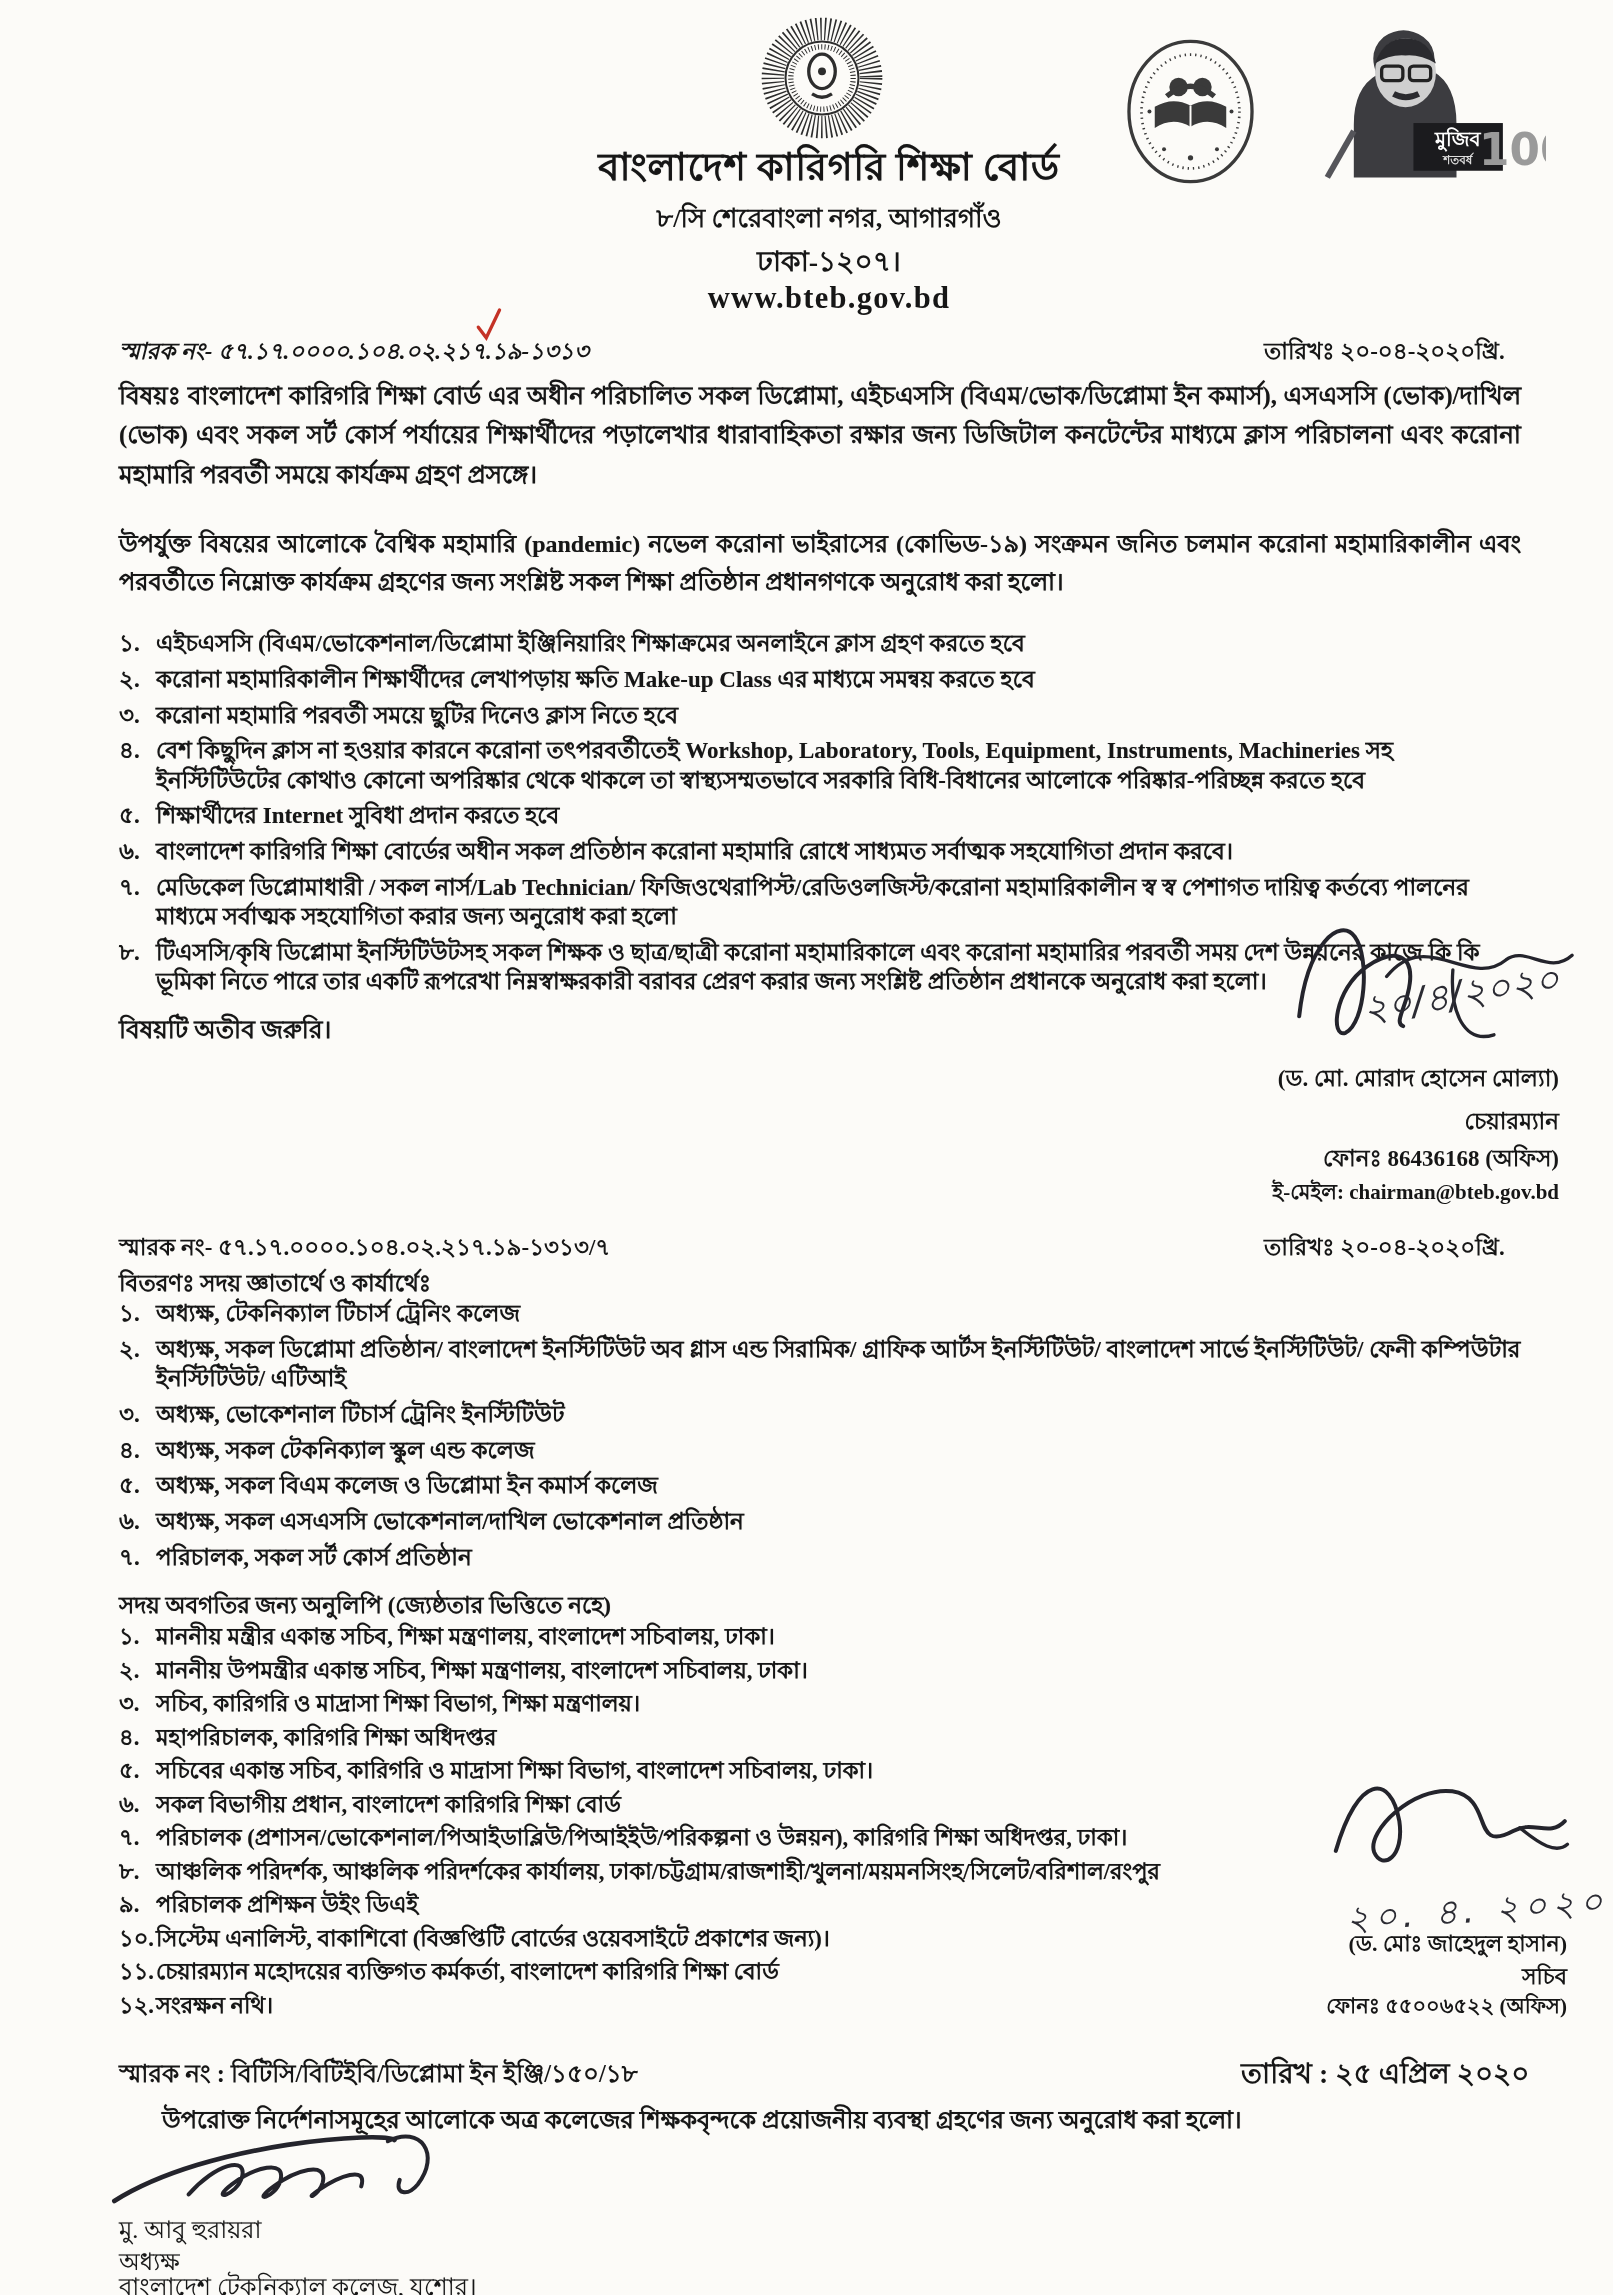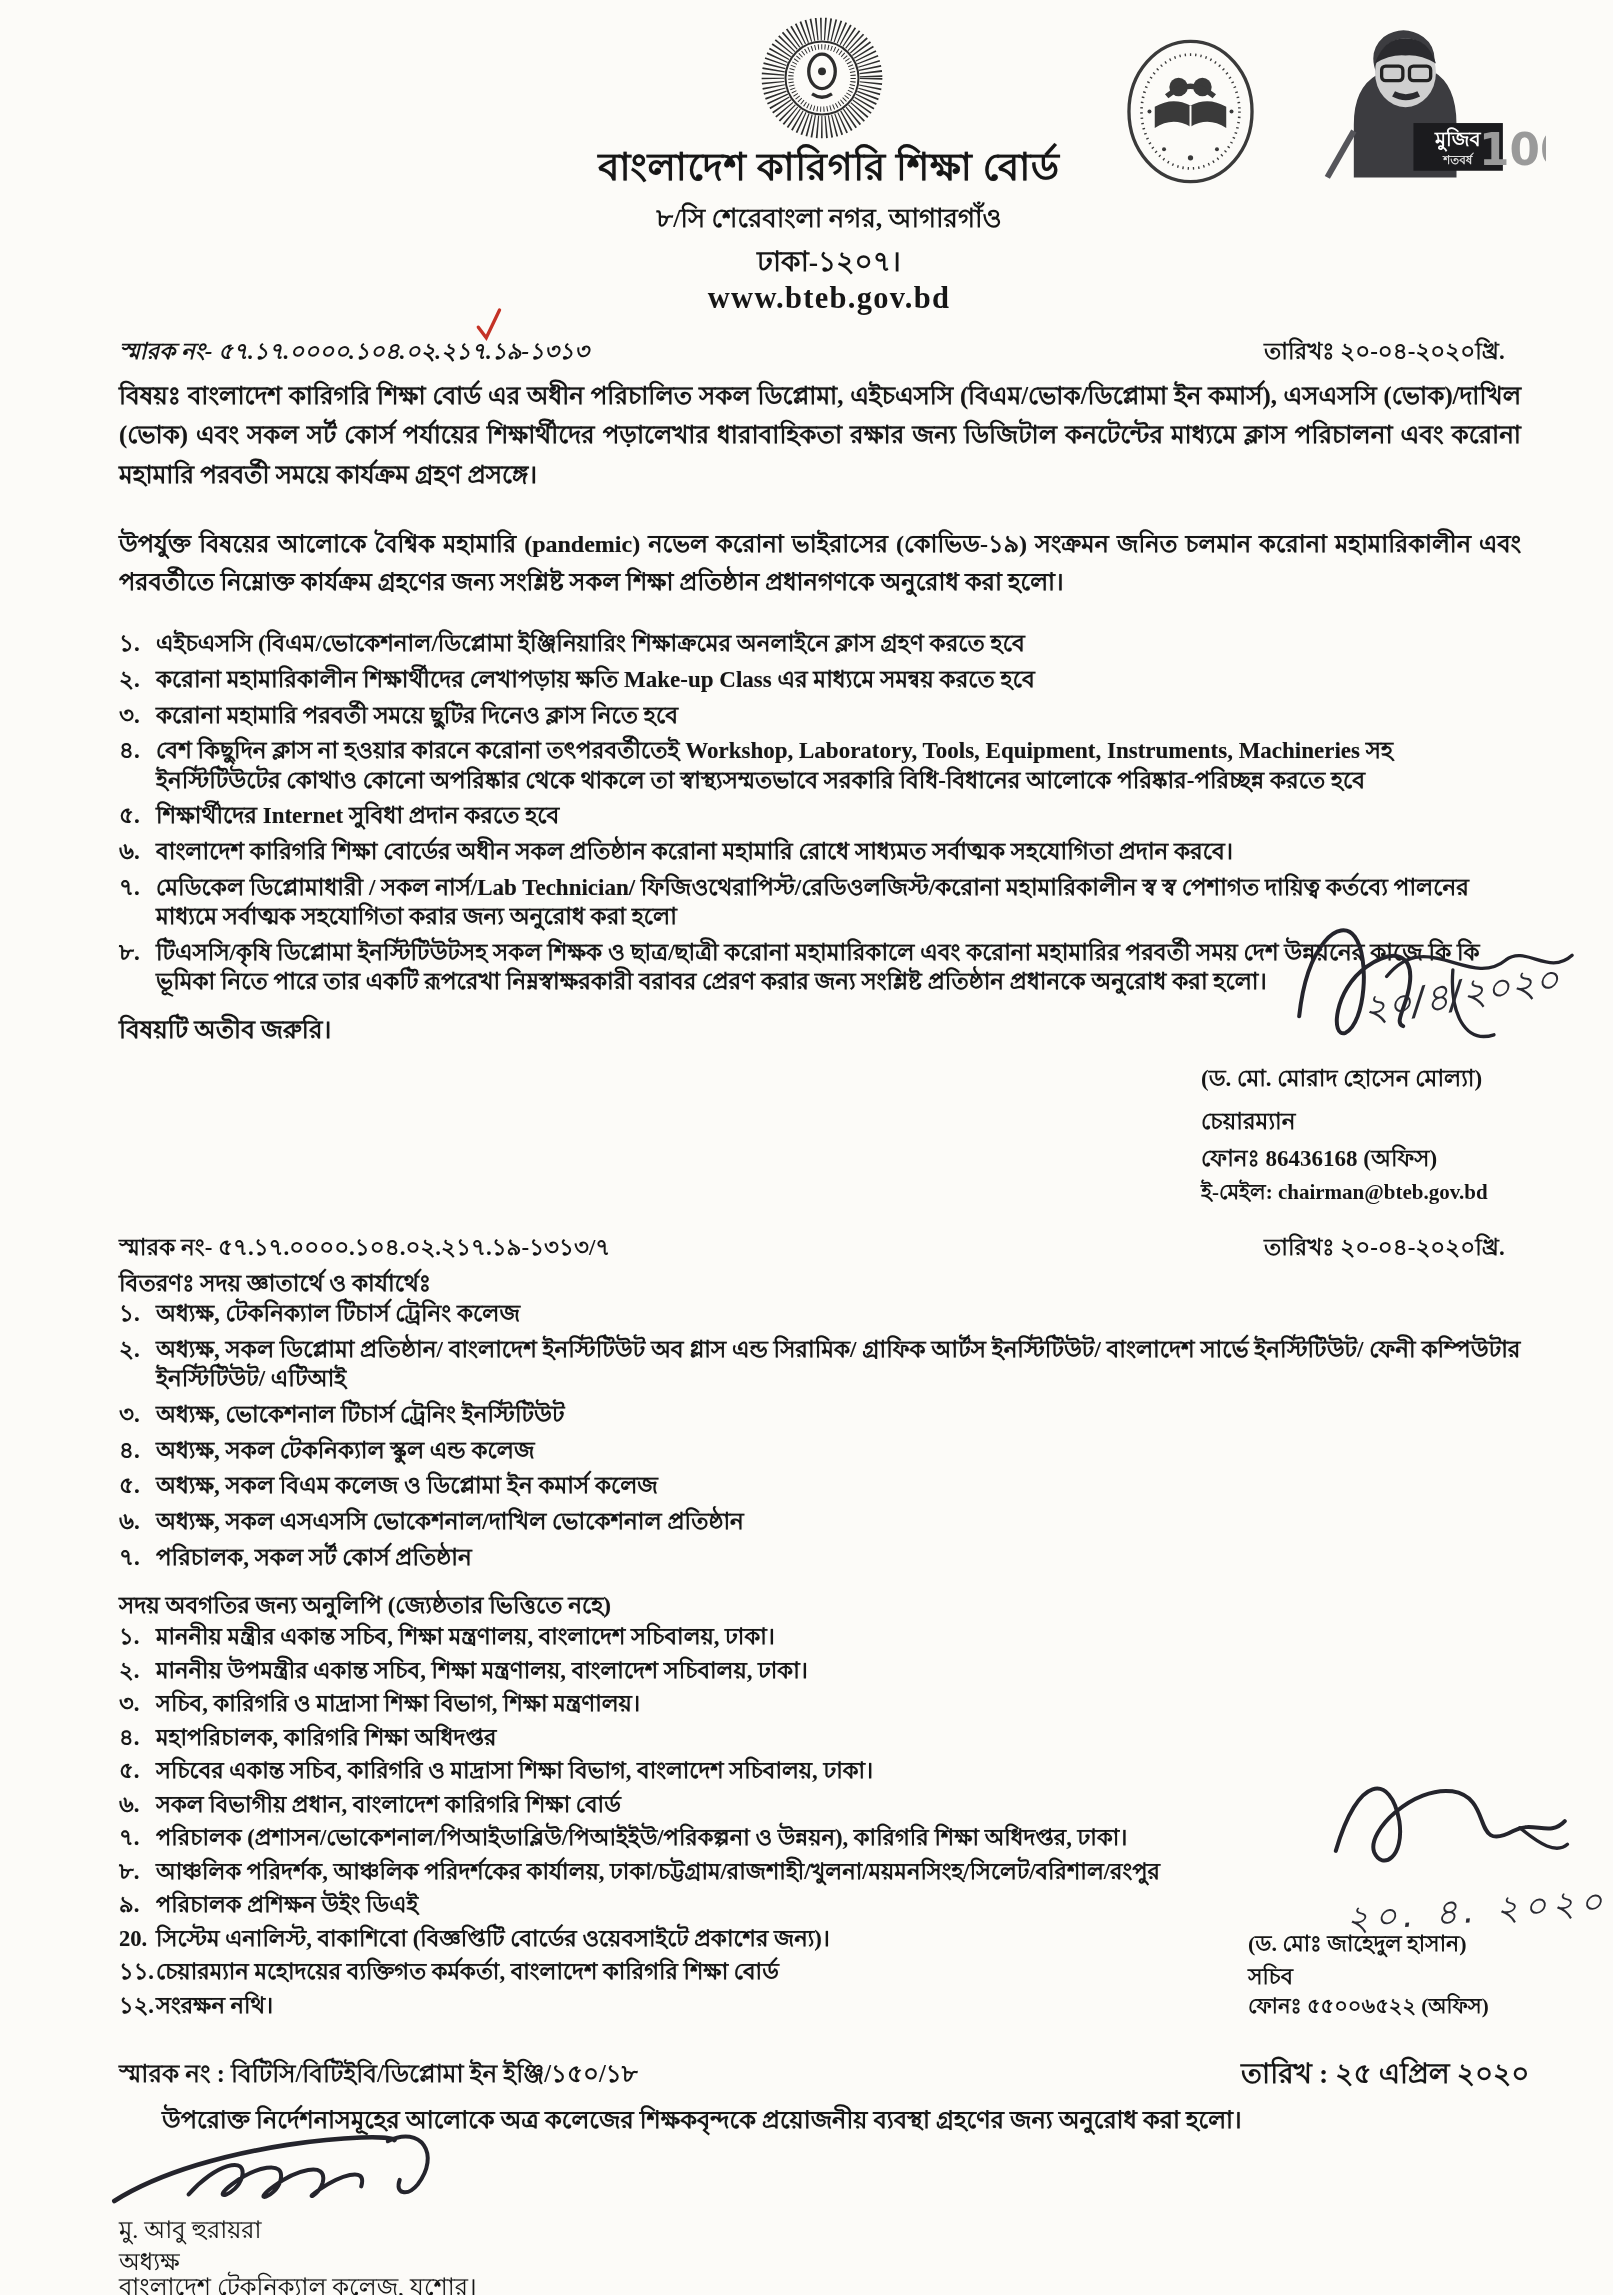--- a/index.html
+++ b/index.html
@@ -31,21 +31,21 @@
     text-shadow:0 0 0.7px rgba(0,0,0,.4);
   }
   .list { left:119px; width:1402px; }
   .li-row { display:flex; margin-bottom:6.6px; font-size:23px; line-height:1.27; text-shadow:0 0 0.7px rgba(0,0,0,.35); }
   .li-num { flex:0 0 37px; }
   .li-text { flex:1; }
   .list-tight .li-row { font-size:22.6px; margin-bottom:5.3px; line-height:1.25; }
 
   .heading-line { font-size:23px; text-shadow:0 0 0.7px rgba(0,0,0,.4); }
 
-  .sig-line  { font-size:23px; text-align:left; }
+  .sig-line  { font-size:23px; text-align:right; }
   .hand-date {
     font-family:"DejaVu Sans",sans-serif;
     font-style:italic; font-weight:normal;
     color:#2b2b33;
     white-space:nowrap;
   }
   .clean-date { font-size:28px; font-weight:bold; }
   svg { display:block; }
   .ink { stroke:#24242c; fill:none; stroke-linecap:round; }
 </style>
@@ -232,21 +232,21 @@
       </div>
       <div class="li-row">
         <span class="li-num">৮.</span>
         <span class="li-text">আঞ্চলিক পরিদর্শক, আঞ্চলিক পরিদর্শকের কার্যালয়, ঢাকা/চট্টগ্রাম/রাজশাহী/খুলনা/ময়মনসিংহ/সিলেট/বরিশাল/রংপুর</span>
       </div>
       <div class="li-row">
         <span class="li-num">৯.</span>
         <span class="li-text">পরিচালক প্রশিক্ষন উইং ডিএই</span>
       </div>
       <div class="li-row">
-        <span class="li-num">20.</span>
+        <span class="li-num">১০.</span>
         <span class="li-text">সিস্টেম এনালিস্ট, বাকাশিবো (বিজ্ঞপ্তিটি বোর্ডের ওয়েবসাইটে প্রকাশের জন্য)।</span>
       </div>
       <div class="li-row">
         <span class="li-num">১১.</span>
         <span class="li-text">চেয়ারম্যান মহোদয়ের ব্যক্তিগত কর্মকর্তা, বাংলাদেশ কারিগরি শিক্ষা বোর্ড</span>
       </div>
       <div class="li-row">
         <span class="li-num">১২.</span>
         <span class="li-text">সংরক্ষন নথি।</span>
       </div>

